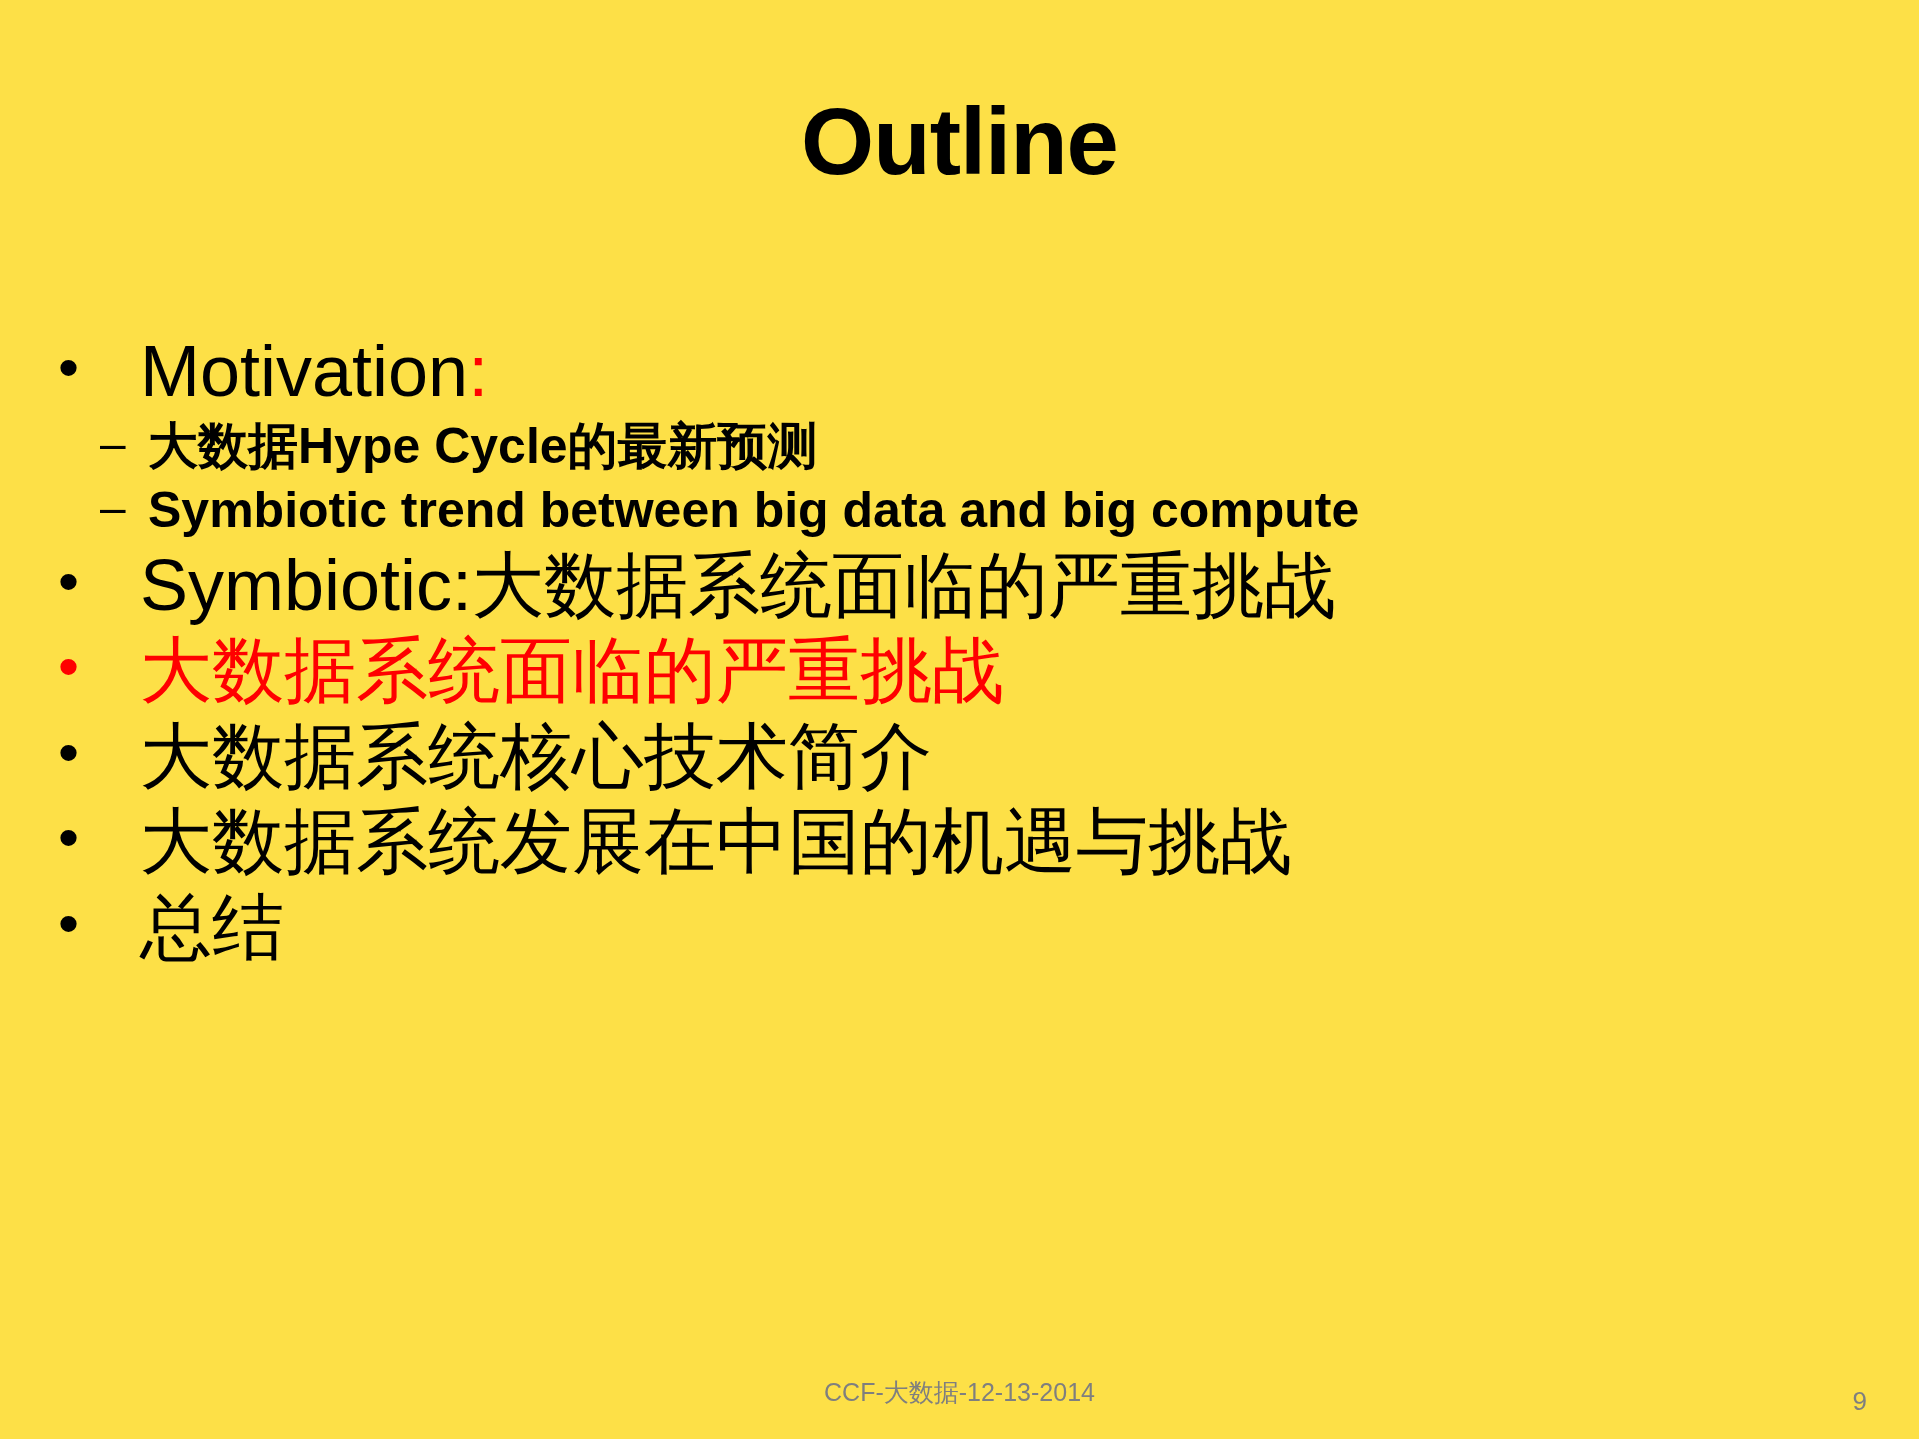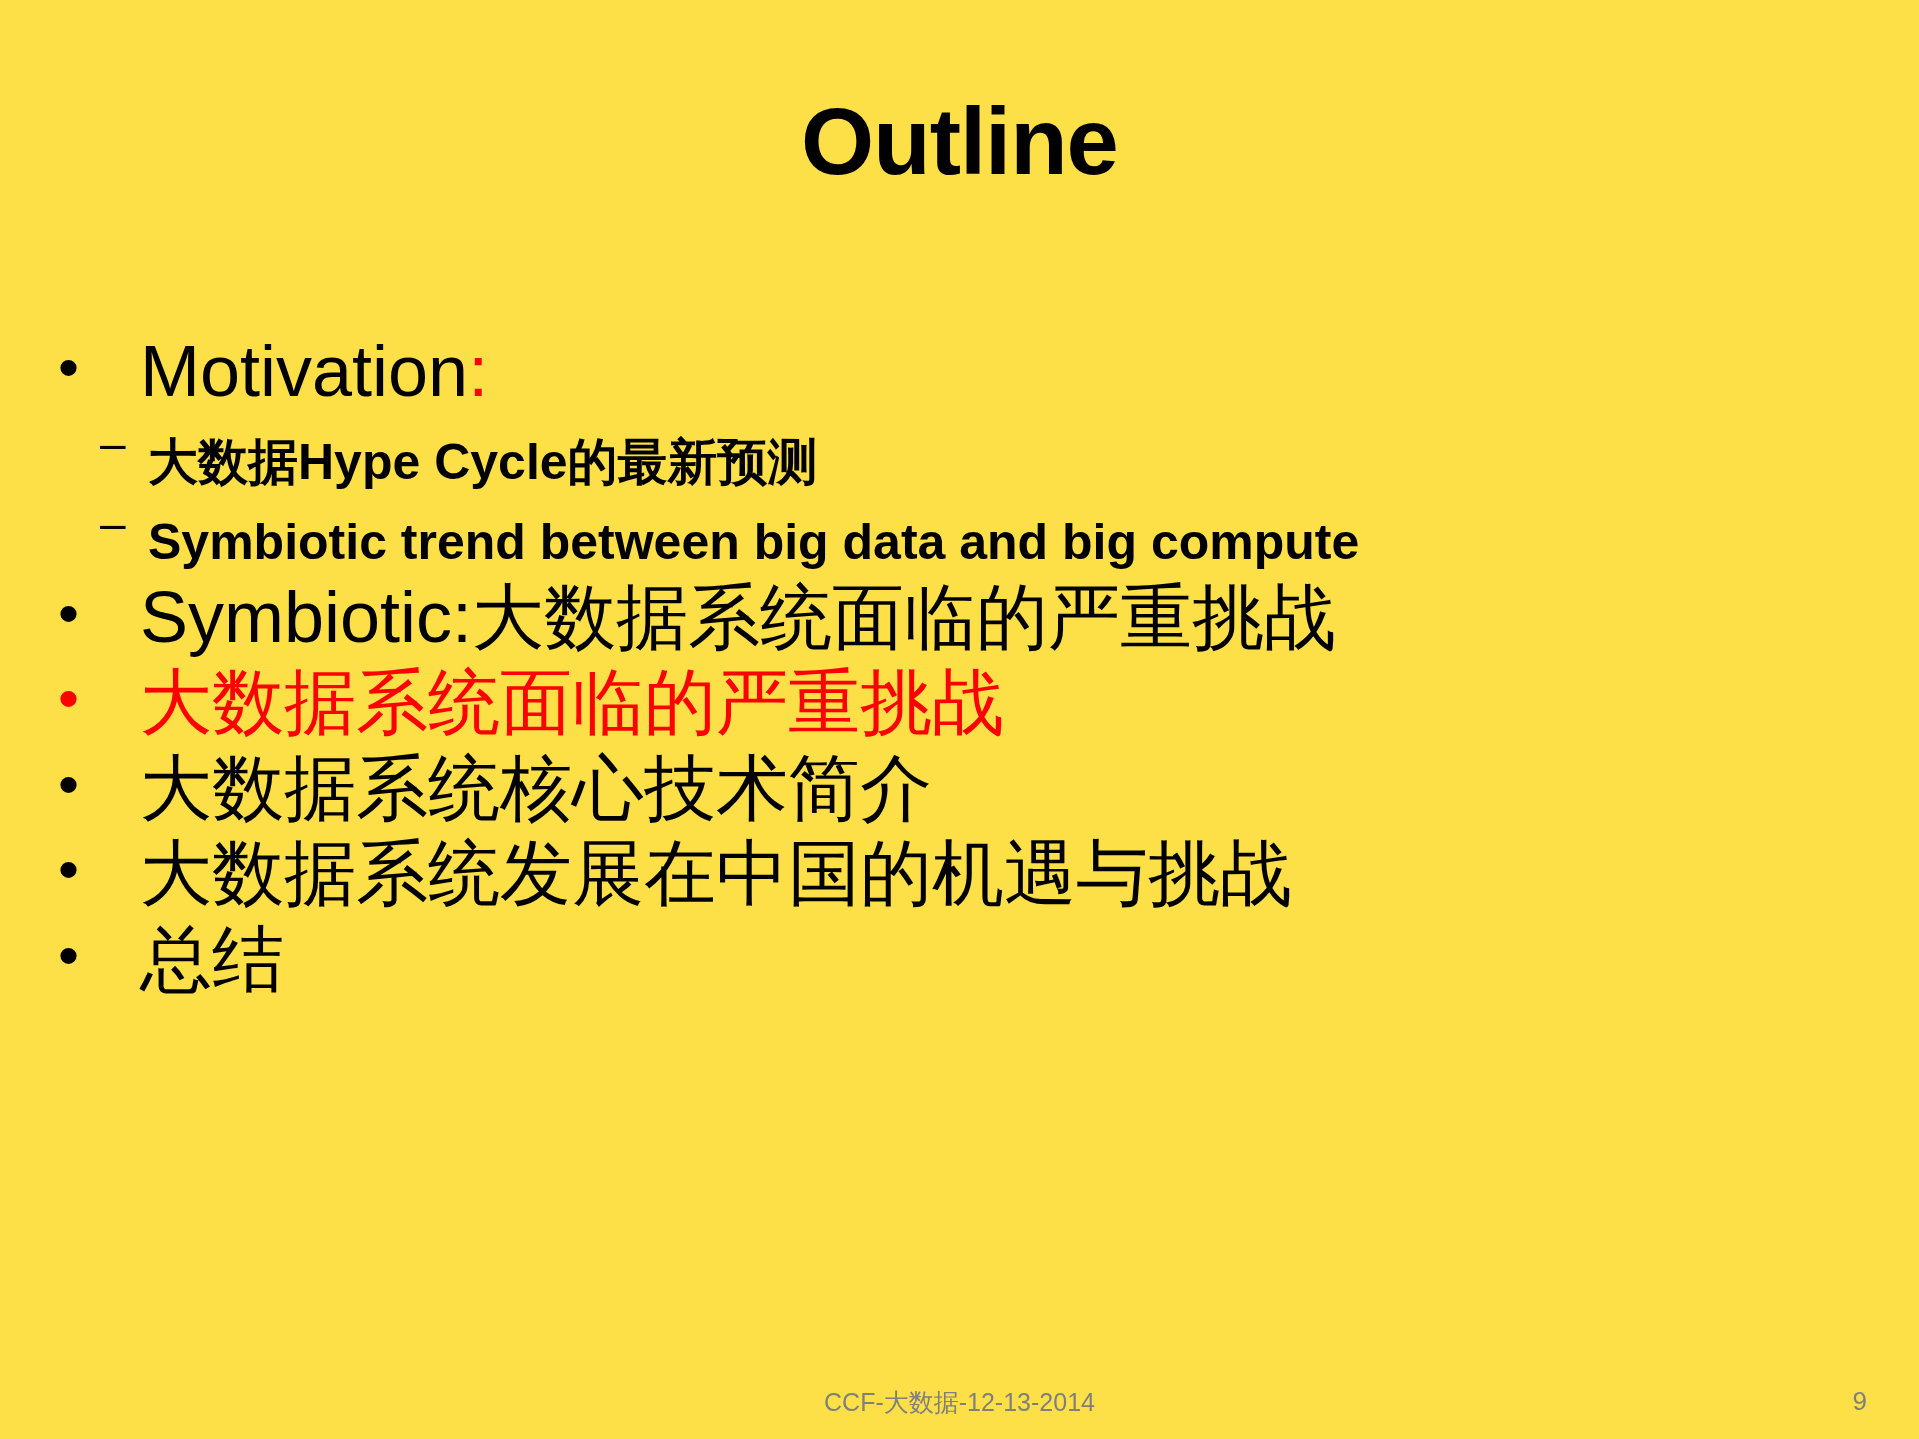--- a/index.html
+++ b/index.html
@@ -67,28 +67,27 @@
     width: 108px;
     flex: 0 0 108px;
     text-align: left;
     padding-left: 60px;
     box-sizing: border-box;
     font-weight: normal;
     font-size: 46px;
   }
   .l2 .txt {
     flex: 1;
-    margin-top: 16px;
   }
   .red {
     color: #FF0000;
   }
   .footer-center {
     position: absolute;
-    bottom: 20px;
+    bottom: 30px;
     left: 0;
     width: 1919px;
     text-align: center;
     font-size: 25px;
     color: #7f7f7f;
   }
   .footer-page {
     position: absolute;
     bottom: 22px;
     right: 52px;

